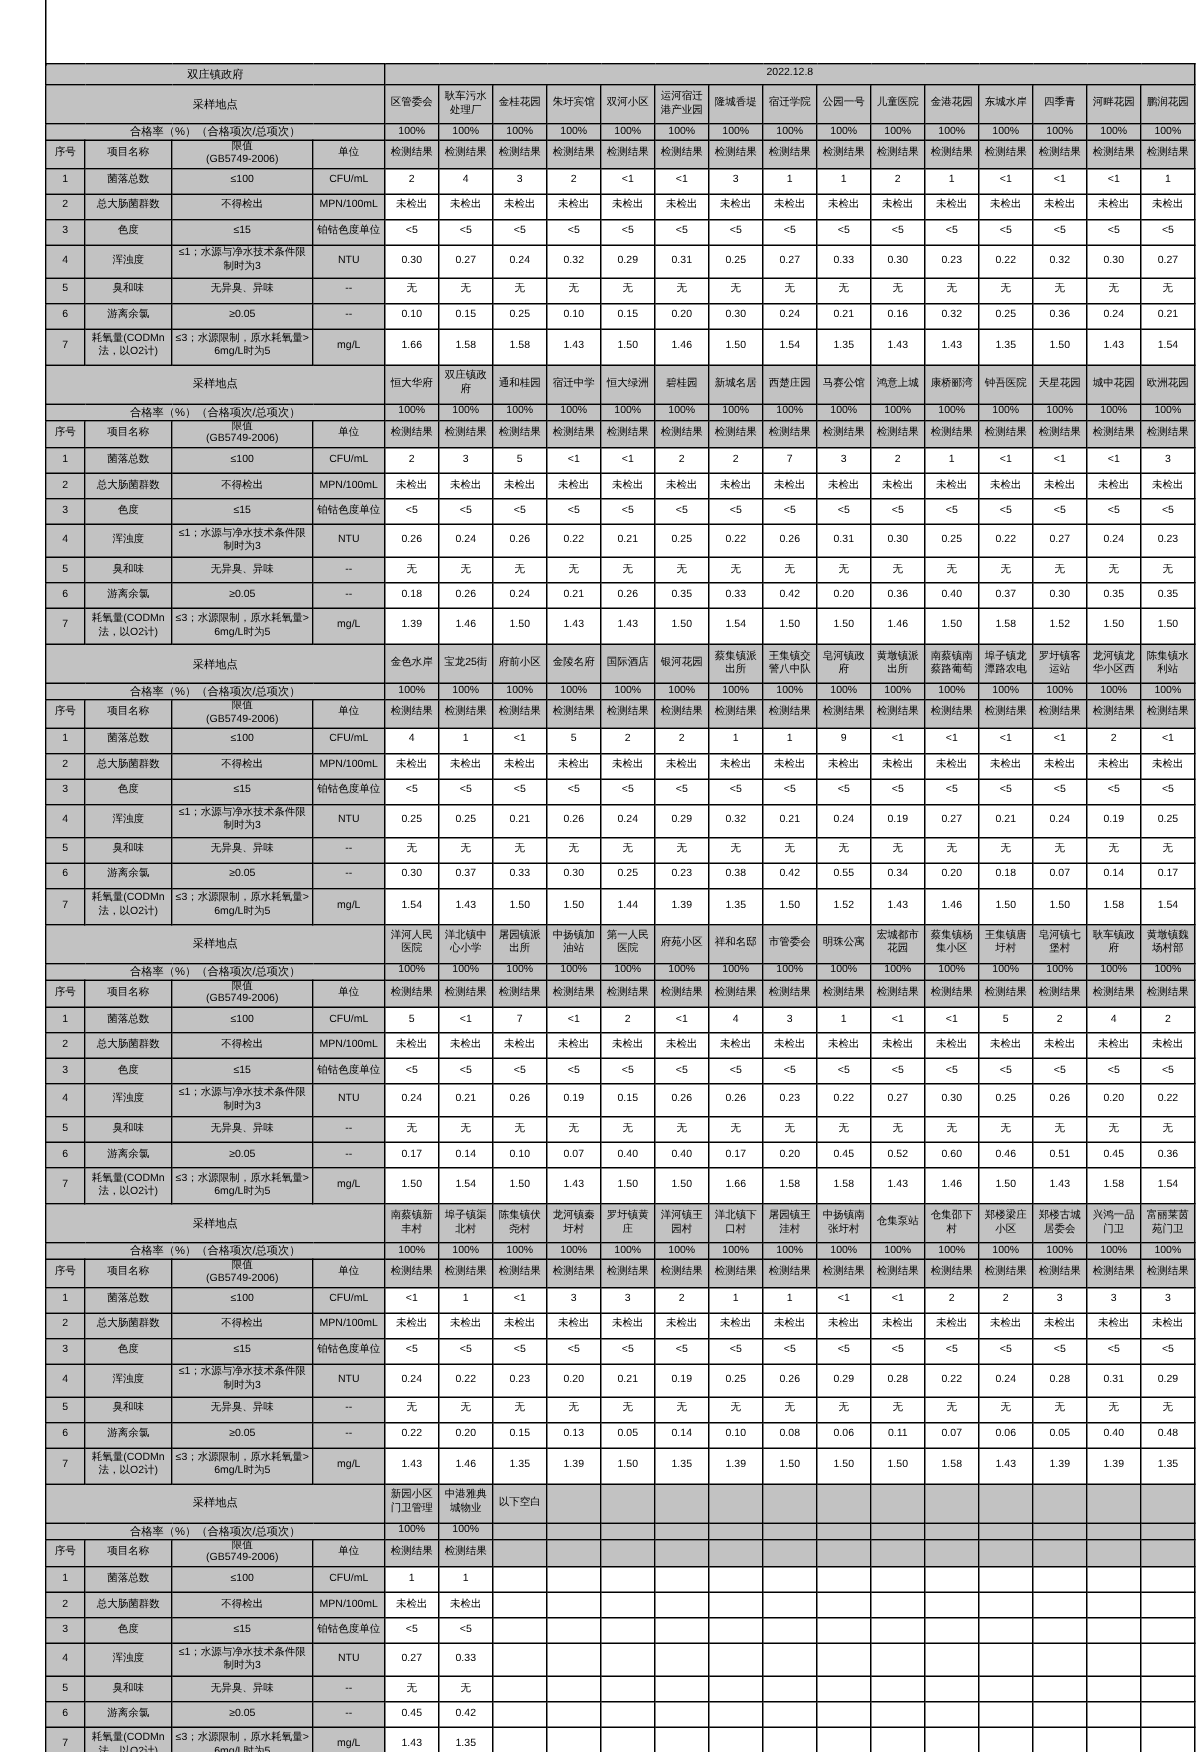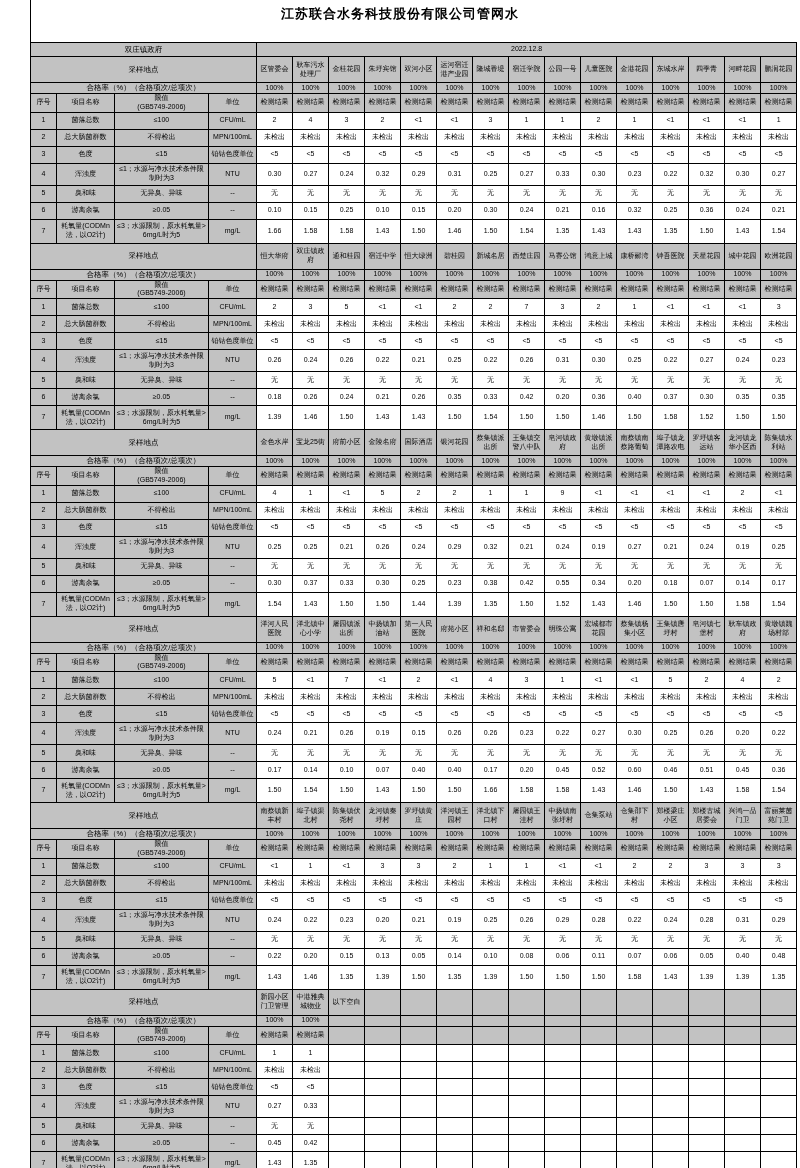--- a/index.html
+++ b/index.html
@@ -20,21 +20,20 @@
   .w{background:#ffffff;}
   .lbl{font-size:7.5px;}
   .note{font-size:7px;}
 </style>
 </head>
 <body>
 
 <div class="vline"></div>
 
 <div class="titlewrap">
-  <h1>江苏联合水务科技股份有限公司管网水</h1>
 </div>
 
 <table id="grid">
   <colgroup>
     <col style="width:26px">
       <col style="width:58px">
       <col style="width:94px">
       <col style="width:48px">
     <col style="width:36px">
       <col style="width:36px">

